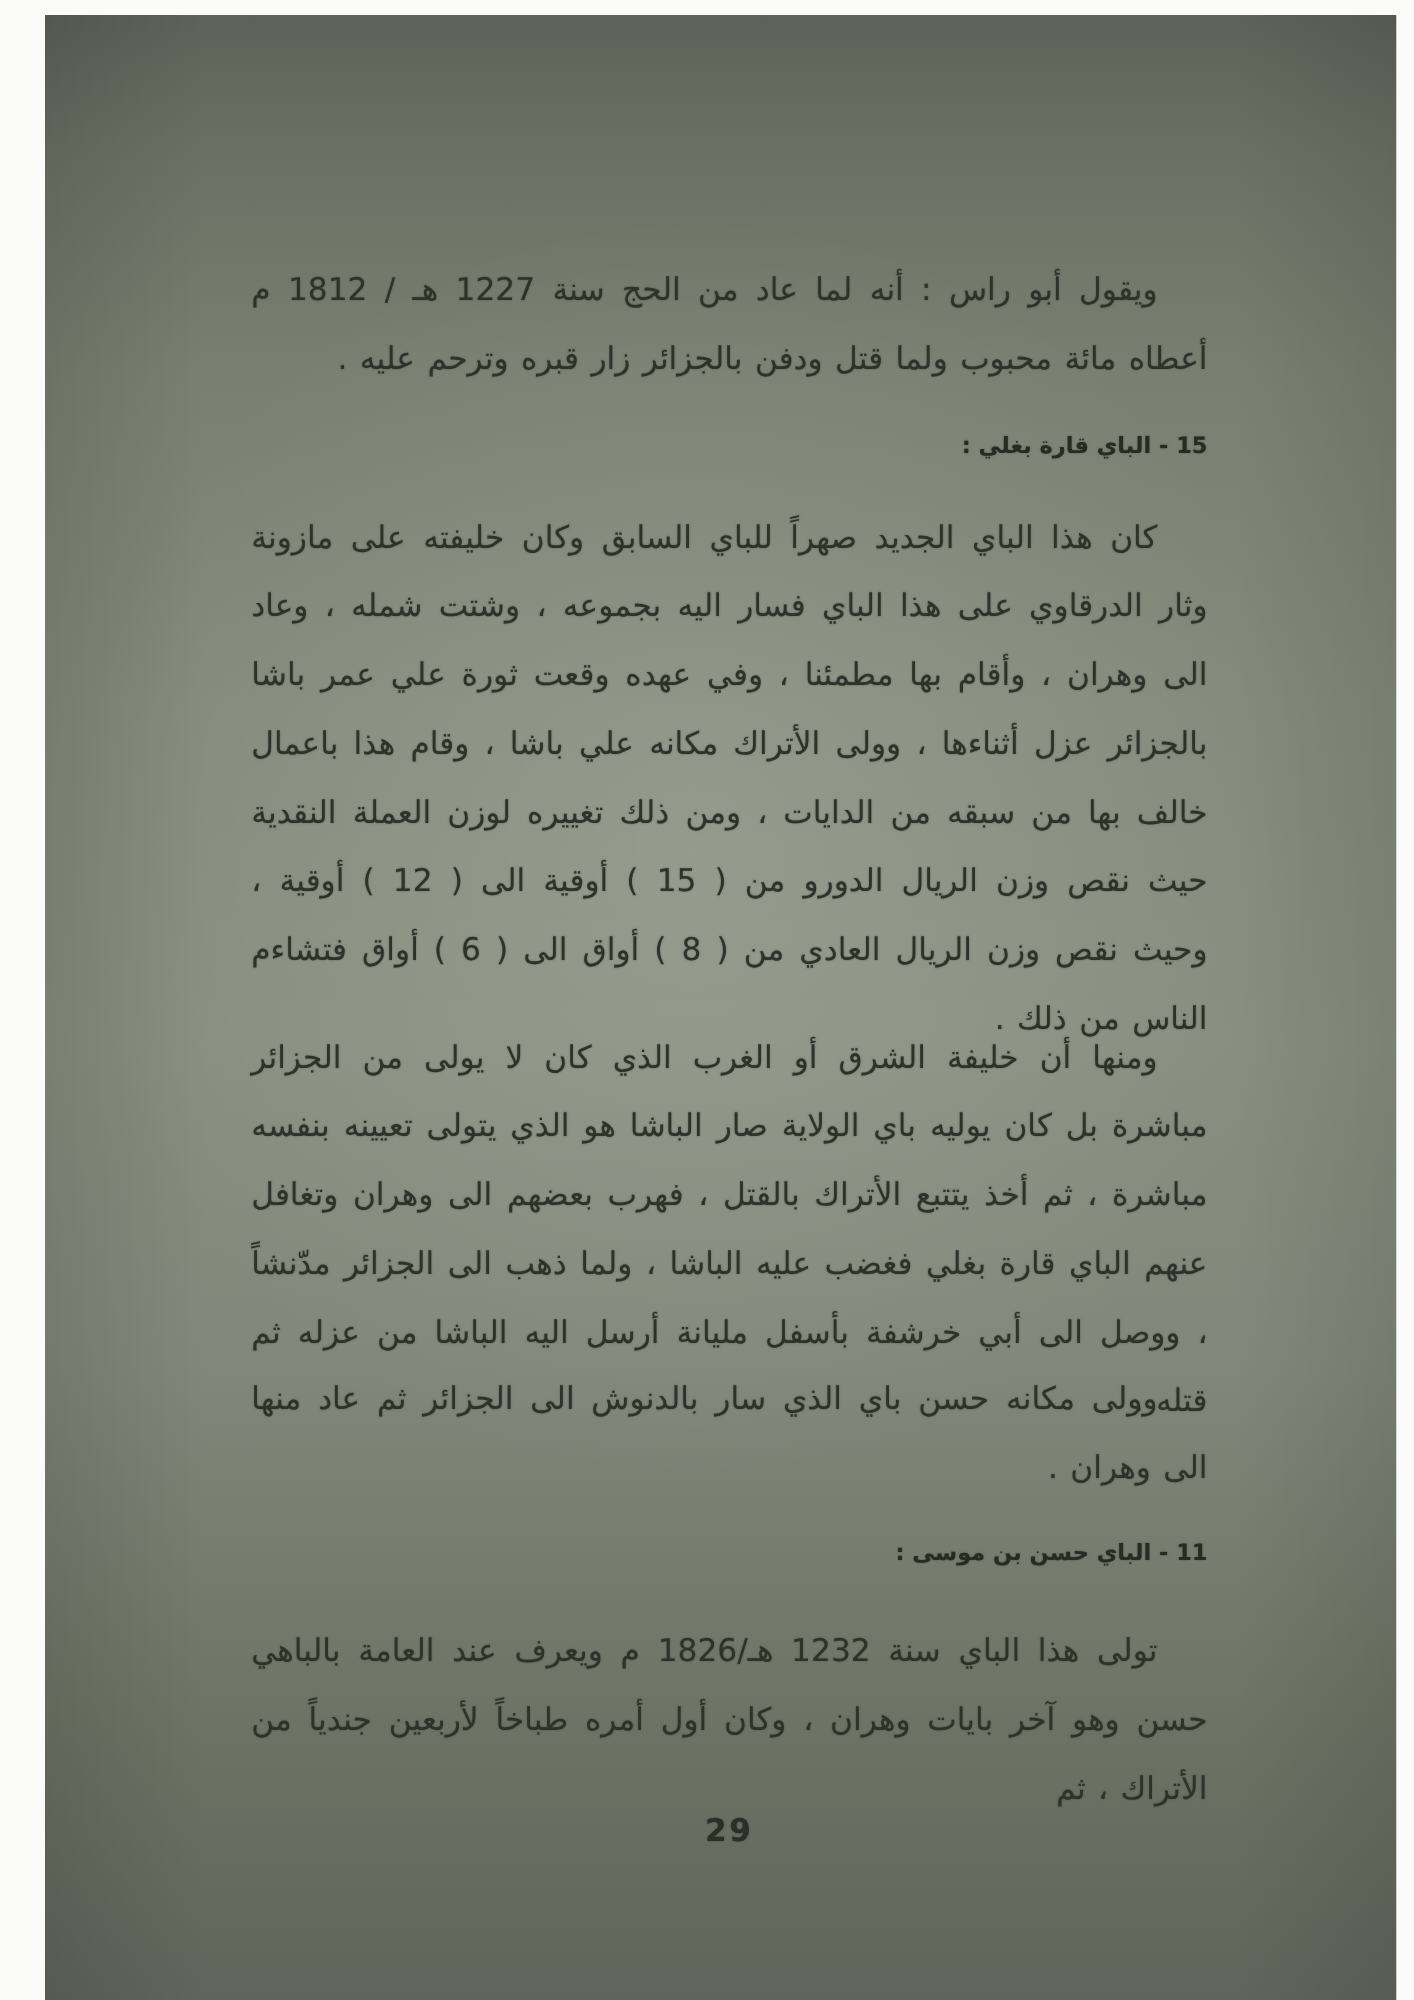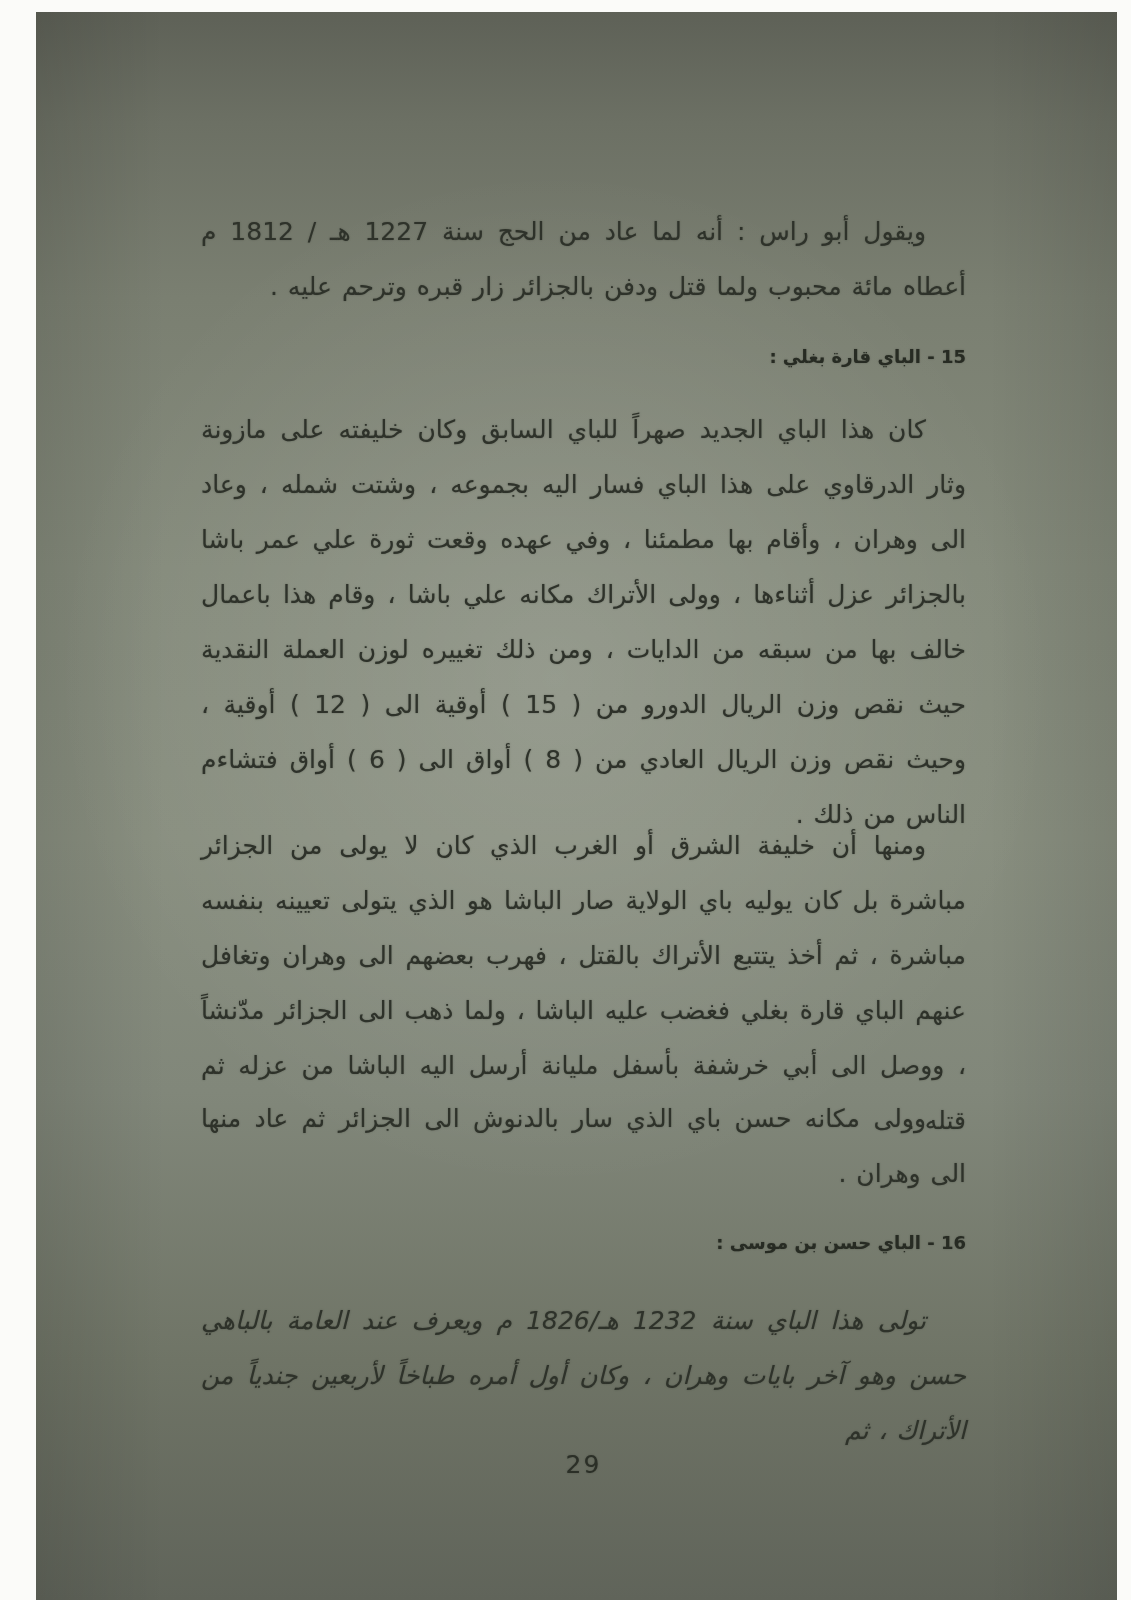--- a/index.html
+++ b/index.html
@@ -39,21 +39,21 @@
     color: #2e322a;
     text-shadow: 0 0 1.5px rgba(46,50,42,0.5);
   }
   .para {
     font-size: 25px;
     line-height: 55px;
     text-align: justify;
     text-indent: 40px;
     word-spacing: 2px;
   }
-  .para-last-open { text-align-last: right; font-style: italic; }
+  .para-last-open { text-align-last: right; }
   .head {
     font-size: 18px;
     font-weight: bold;
     line-height: 46px;
     text-align: right;
     color: #272b23;
   }
   .p1 { top: 192px; }
   .h15 { top: 322px; }
   .p2 { top: 390px; }
@@ -61,21 +61,21 @@
   .p4 { top: 1079px; }
   .h16 { top: 1208px; }
   .p5 { top: 1281px; }
   .pagenum {
     position: absolute;
     top: 1438px;
     left: 165px;
     right: 151px;
     text-align: center;
     font-size: 25px;
-    font-weight: normal;
+    font-weight: bold;
     letter-spacing: 2px;
     color: #2b2f27;
     text-shadow: 0 0 1.5px rgba(43,47,39,0.5);
   }
 </style>
 </head>
 <body>
 
 <div class="canvas">
   <div class="scan">
@@ -83,20 +83,20 @@
     <p class="block para p1">ويقول أبو راس : أنه لما عاد من الحج سنة 1227 هـ / 1812 م أعطاه مائة محبوب ولما قتل ودفن بالجزائر زار قبره وترحم عليه .</p>
 
     <h2 class="block head h15">15 - الباي قارة بغلي :</h2>
 
     <p class="block para p2">كان هذا الباي الجديد صهراً للباي السابق وكان خليفته على مازونة وثار الدرقاوي على هذا الباي فسار اليه بجموعه ، وشتت شمله ، وعاد الى وهران ، وأقام بها مطمئنا ، وفي عهده وقعت ثورة علي عمر باشا بالجزائر عزل أثناءها ، وولى الأتراك مكانه علي باشا ، وقام هذا باعمال خالف بها من سبقه من الدايات ، ومن ذلك تغييره لوزن العملة النقدية حيث نقص وزن الريال الدورو من ( 15 ) أوقية الى ( 12 ) أوقية ، وحيث نقص وزن الريال العادي من ( 8 ) أواق الى ( 6 ) أواق فتشاءم الناس من ذلك .</p>
 
     <p class="block para p3">ومنها أن خليفة الشرق أو الغرب الذي كان لا يولى من الجزائر مباشرة بل كان يوليه باي الولاية صار الباشا هو الذي يتولى تعيينه بنفسه مباشرة ، ثم أخذ يتتبع الأتراك بالقتل ، فهرب بعضهم الى وهران وتغافل عنهم الباي قارة بغلي فغضب عليه الباشا ، ولما ذهب الى الجزائر مدّنشاً ، ووصل الى أبي خرشفة بأسفل مليانة أرسل اليه الباشا من عزله ثم قتله .</p>
 
     <p class="block para p4">وولى مكانه حسن باي الذي سار بالدنوش الى الجزائر ثم عاد منها الى وهران .</p>
 
-    <h2 class="block head h16">16 - الباي حسن بن موسى :</h2>
+    <h2 class="block head h16">11 - الباي حسن بن موسى :</h2>
 
     <p class="block para para-last-open p5">تولى هذا الباي سنة 1232 هـ/1826 م ويعرف عند العامة بالباهي حسن وهو آخر بايات وهران ، وكان أول أمره طباخاً لأربعين جندياً من الأتراك ، ثم</p>
 
     <div class="pagenum">29</div>
 
   </div>
 </div>
 
 </body></html>

